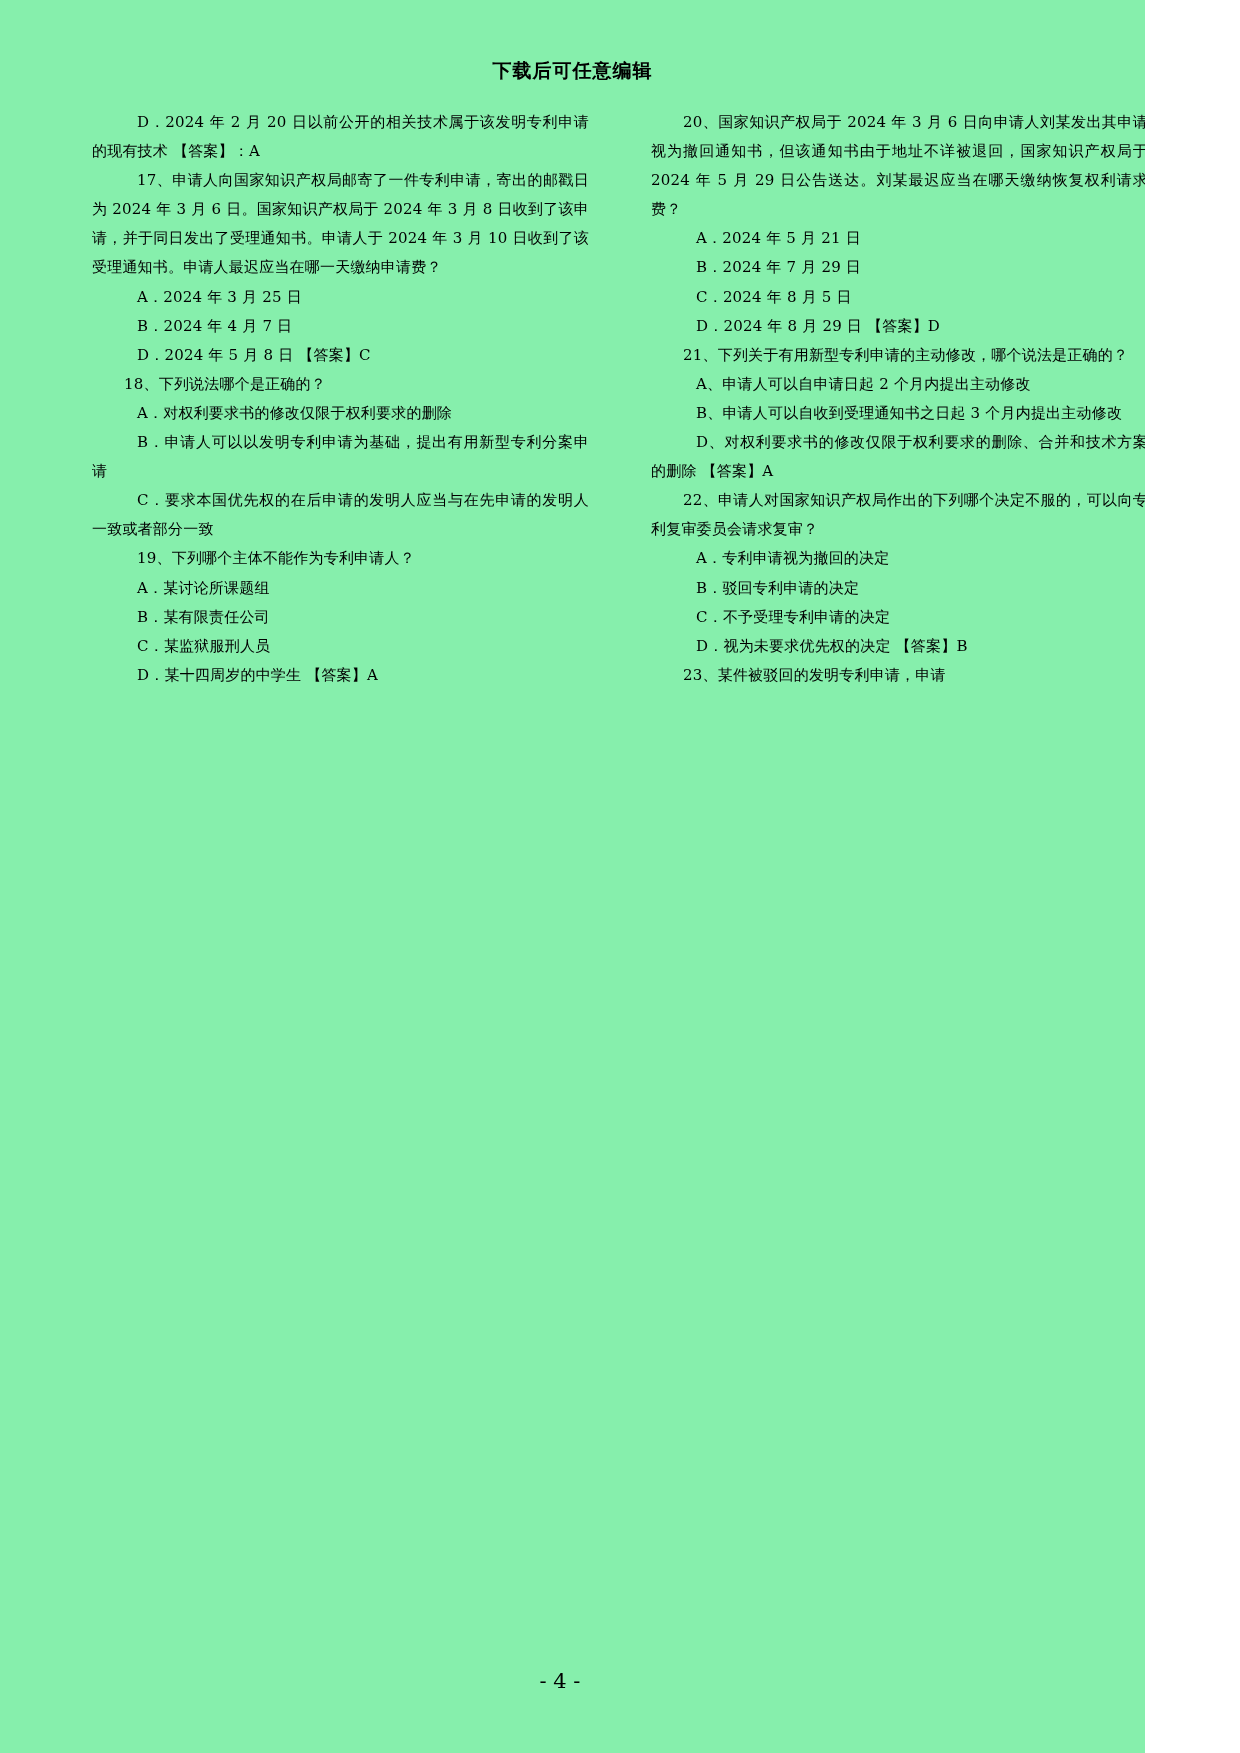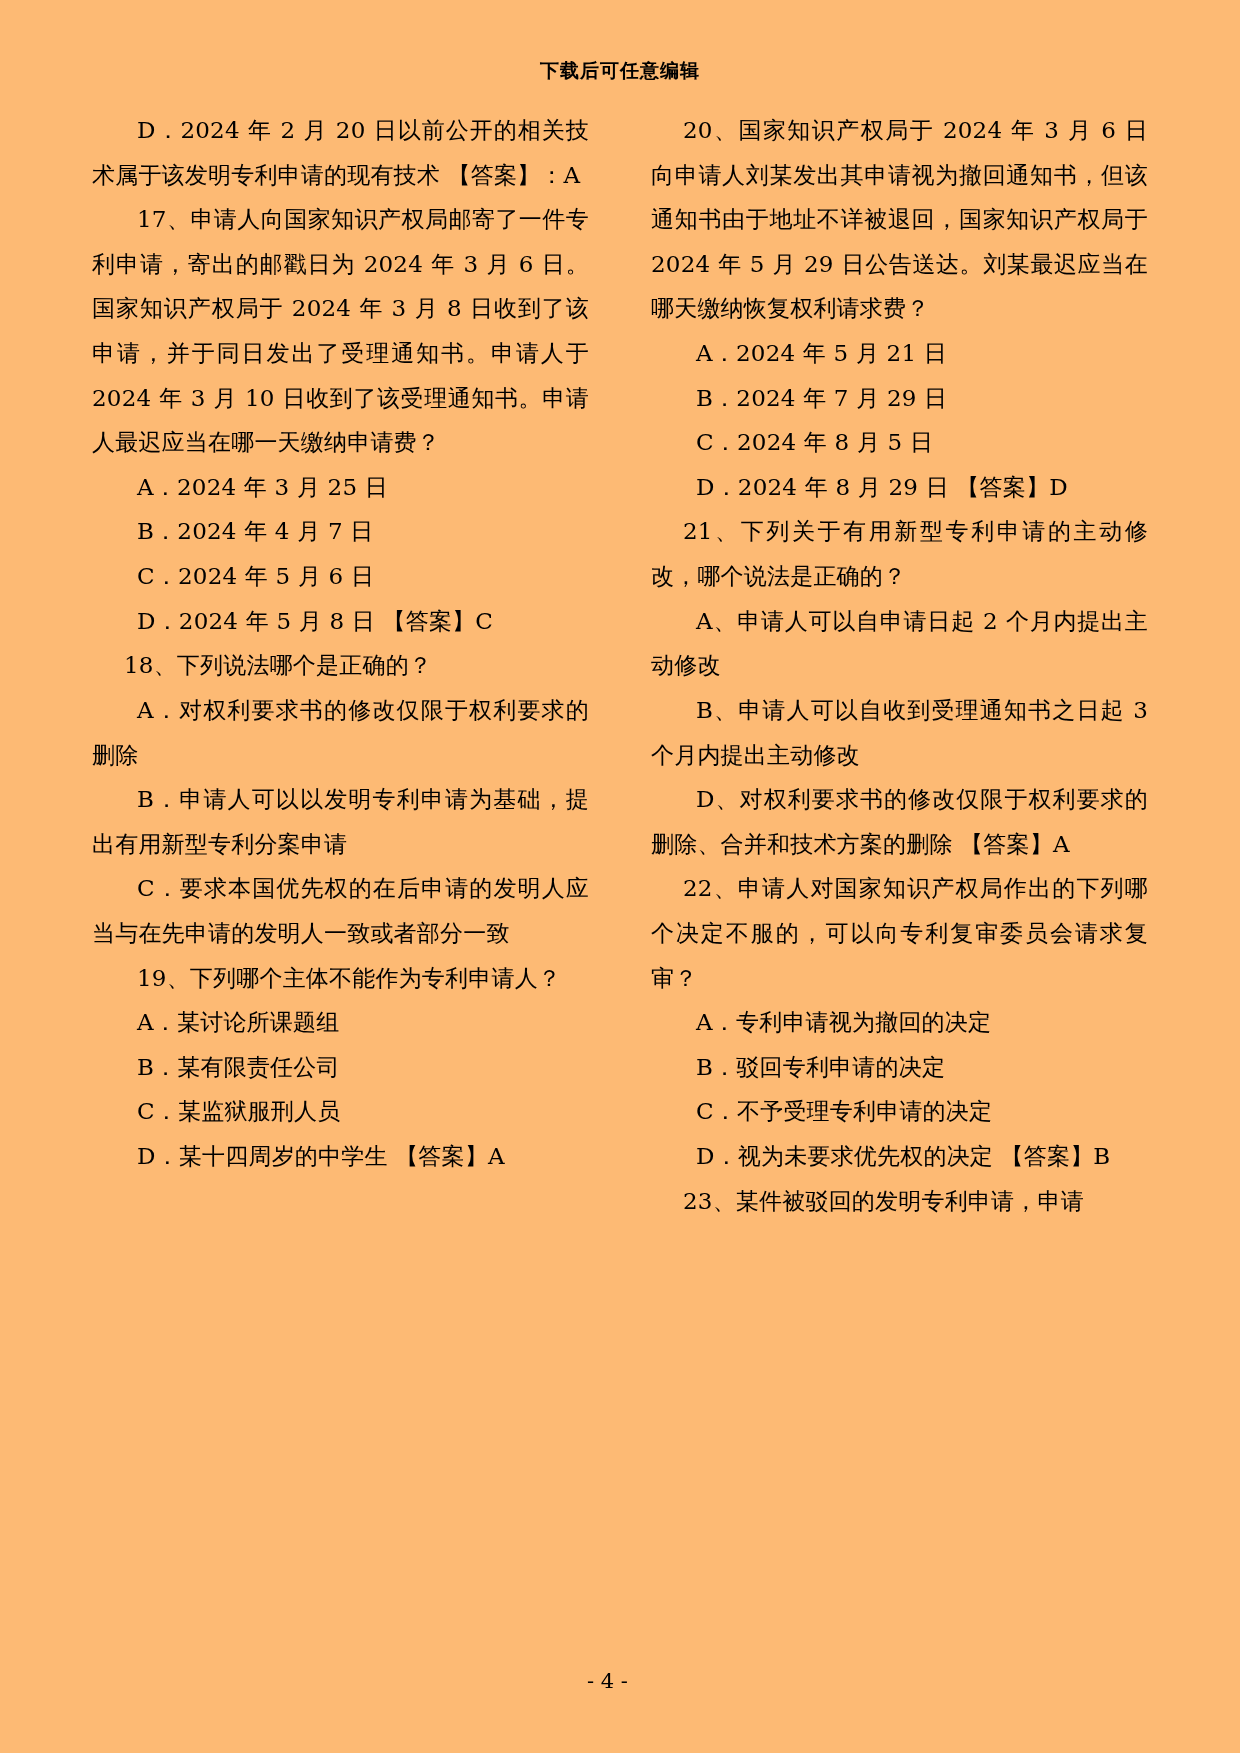--- a/index.html
+++ b/index.html
@@ -5,25 +5,25 @@
   html, body {
     margin: 0;
     padding: 0;
     background: #ffffff;
   }
   body {
     font-family: "DejaVu Serif", "Liberation Serif", serif;
     color: #000000;
   }
   .page {
-    width: 1240px;
+    width: 1145px;
     height: 1753px;
     position: relative;
     box-sizing: border-box;
-    background: #fdba74;
+    background: #86efac;
     overflow: hidden;
   }
   .header {
     position: absolute;
     top: 58px;
     left: 0;
     width: 100%;
     text-align: center;
     font-size: 19px;
     font-weight: bold;
@@ -34,21 +34,21 @@
     top: 108px;
     left: 92px;
     width: 1056px;
     display: flex;
     gap: 62px;
   }
   .col {
     width: 497px;
   }
   .para {
-    font-size: 23px;
+    font-size: 15px;
     line-height: 1.94;
     text-align: justify;
     text-justify: inter-ideograph;
     margin: 0;
     letter-spacing: 0.2px;
   }
   .indent {
     text-indent: 45px;
   }
   .indent-sm {
@@ -74,21 +74,20 @@
 
   <div class="header">下载后可任意编辑</div>
 
   <div class="columns">
 
     <div class="col">
       <p class="para indent">D．2024 年 2 月 20 日以前公开的相关技术属于该发明专利申请的现有技术 【答案】：A</p>
       <p class="para indent">17、申请人向国家知识产权局邮寄了一件专利申请，寄出的邮戳日为 2024 年 3 月 6 日。国家知识产权局于 2024 年 3 月 8 日收到了该申请，并于同日发出了受理通知书。申请人于 2024 年 3 月 10 日收到了该受理通知书。申请人最迟应当在哪一天缴纳申请费？</p>
       <p class="para indent">A．2024 年 3 月 25 日</p>
       <p class="para indent">B．2024 年 4 月 7 日</p>
-      <p class="para indent">C．2024 年 5 月 6 日</p>
       <p class="para indent">D．2024 年 5 月 8 日 【答案】C</p>
       <p class="para indent-sm">18、下列说法哪个是正确的？</p>
       <p class="para indent">A．对权利要求书的修改仅限于权利要求的删除</p>
       <p class="para indent">B．申请人可以以发明专利申请为基础，提出有用新型专利分案申请</p>
       <p class="para indent">C．要求本国优先权的在后申请的发明人应当与在先申请的发明人一致或者部分一致</p>
       <p class="para indent">19、下列哪个主体不能作为专利申请人？</p>
       <p class="para indent">A．某讨论所课题组</p>
       <p class="para indent">B．某有限责任公司</p>
       <p class="para indent">C．某监狱服刑人员</p>
       <p class="para indent">D．某十四周岁的中学生 【答案】A</p>

